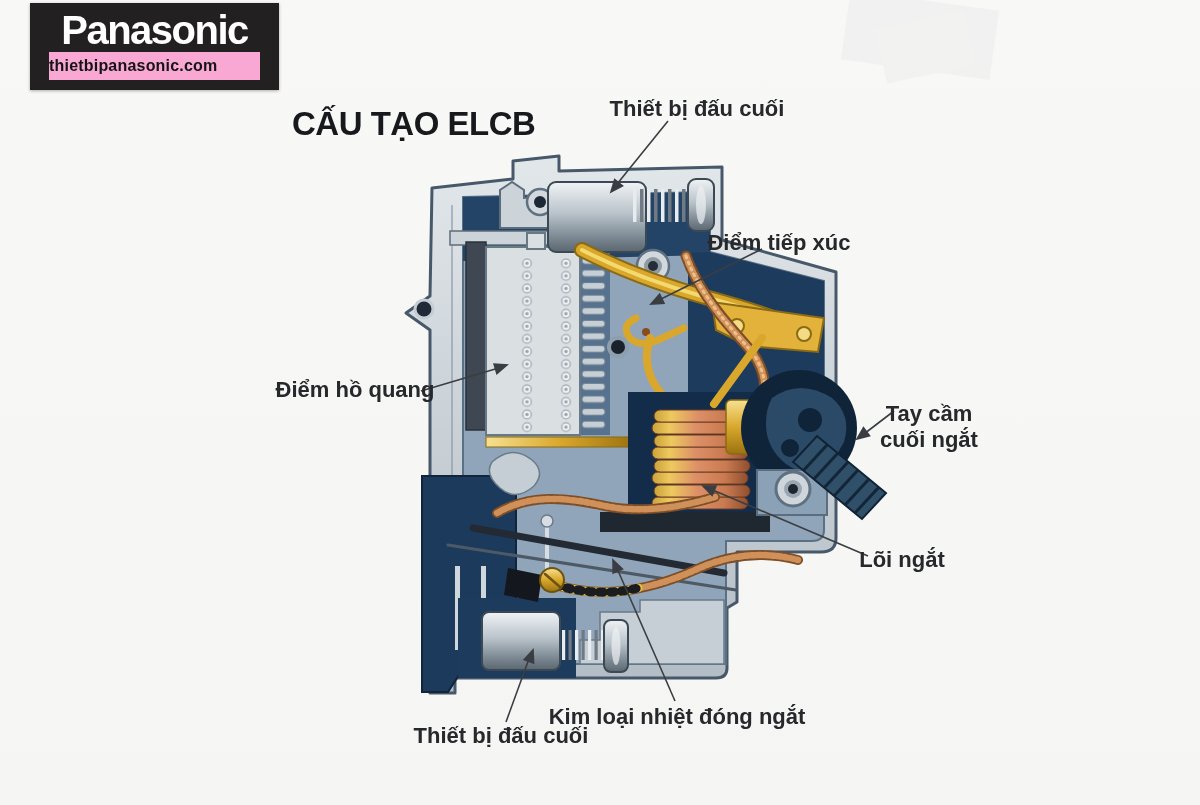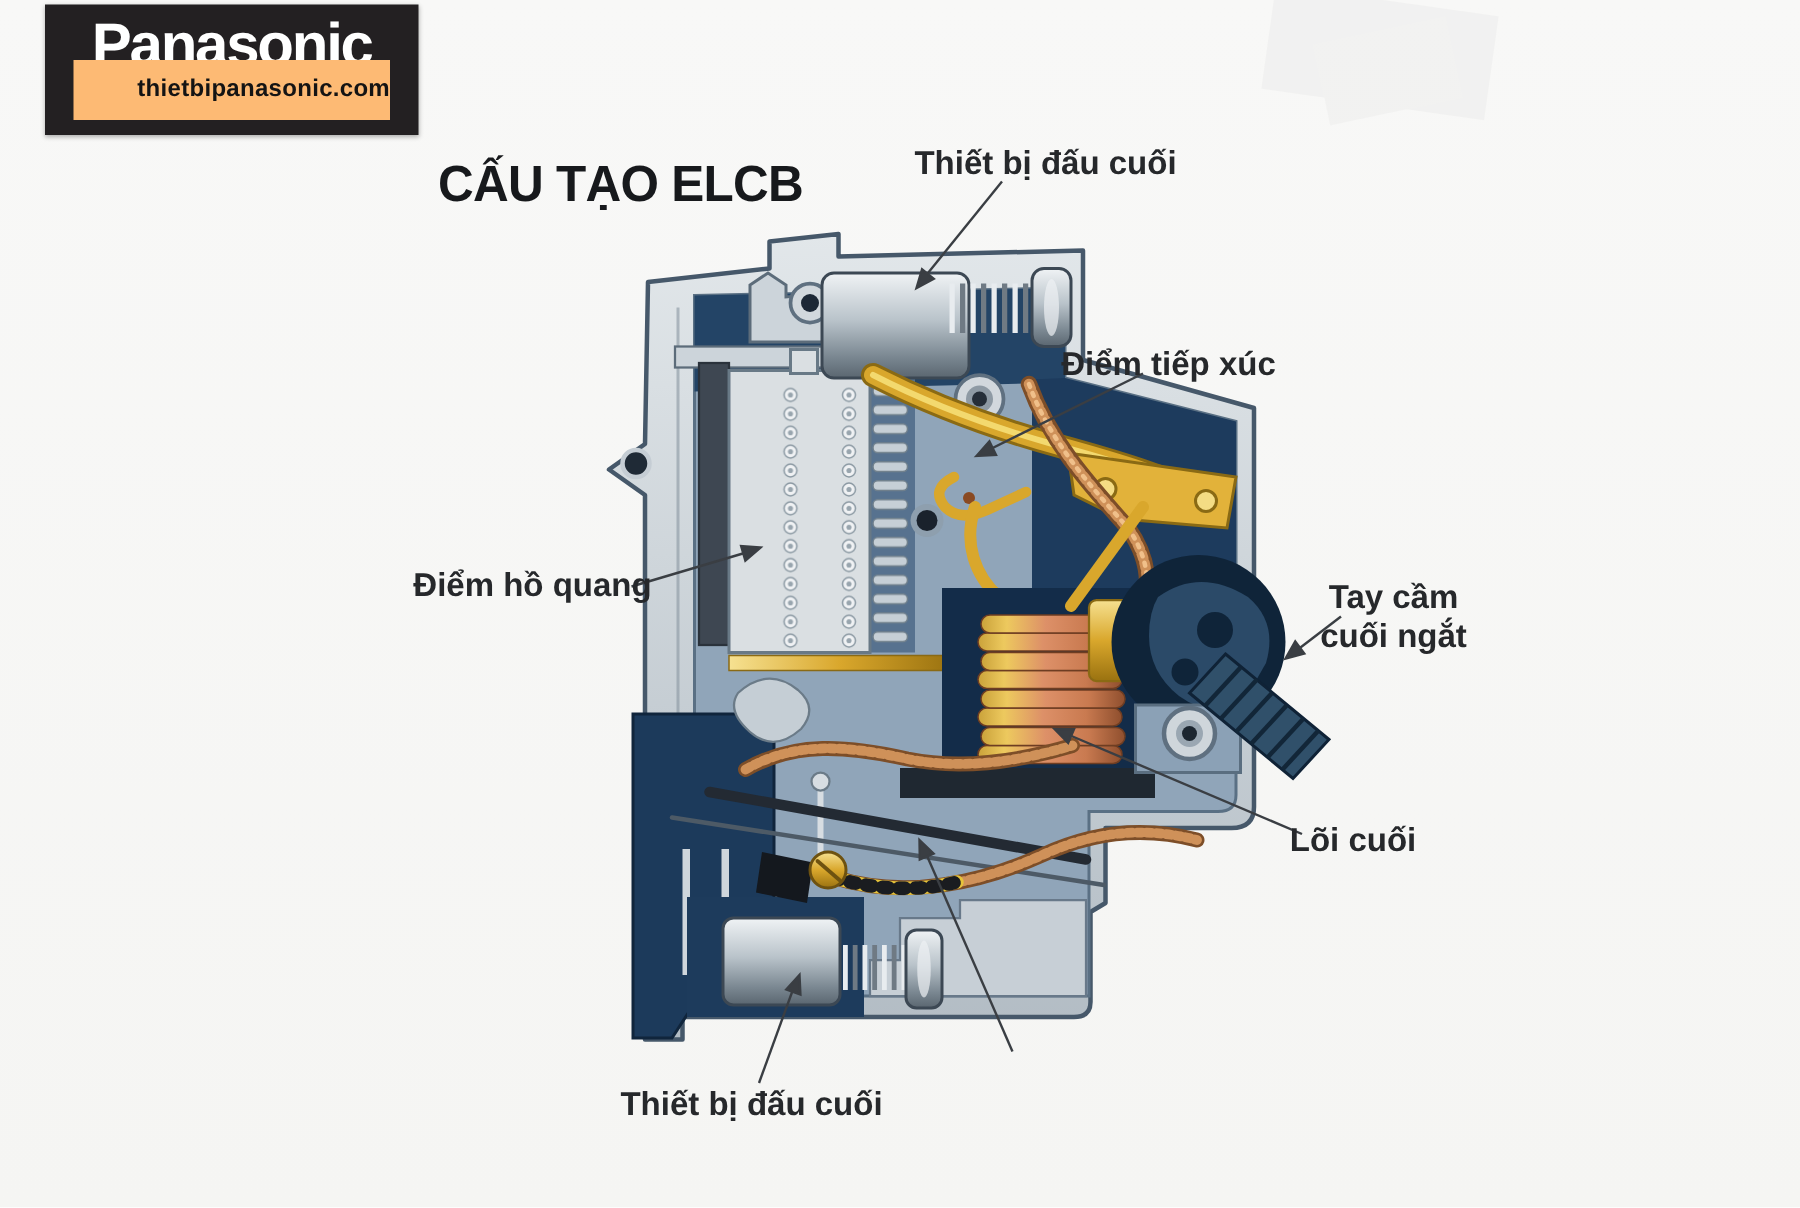--- a/index.html
+++ b/index.html
@@ -3,22 +3,22 @@
 <meta charset="utf-8">
 <style>
   html,body{margin:0;padding:0;background:#ffffff;}
   .page{position:relative;width:1200px;height:805px;overflow:hidden;
         background:linear-gradient(180deg,#f8f8f7 0%,#f5f5f3 100%);
         font-family:"Liberation Sans",sans-serif;}
   .logo{position:absolute;left:30px;top:3px;width:249px;height:87px;background:#232022;
         box-shadow:0 1px 3px rgba(0,0,0,.3);}
   .logo-brand{position:absolute;left:0;right:0;top:5px;text-align:center;color:#ffffff;
         font-size:40px;font-weight:bold;letter-spacing:-1.5px;}
-  .logo-bar{position:absolute;left:19px;right:19px;bottom:10px;height:40px;background:#fdba74;
-        display:flex;align-items:center;justify-content:flex-end;}
+  .logo-bar{position:absolute;left:19px;right:19px;bottom:10px;height:28px;background:#f9a8d4;
+        display:flex;align-items:center;justify-content:flex-start;}
   .logo-site{font-size:16px;font-weight:bold;color:#141414;letter-spacing:.2px;}
   .title{position:absolute;left:292px;top:104px;font-size:34px;font-weight:bold;color:#17191c;
         letter-spacing:-.5px;transform:scaleX(.97);transform-origin:left top;}
   .lbl{position:absolute;transform:translate(-50%,-50%);font-size:22px;font-weight:bold;
         color:#26282b;white-space:nowrap;text-align:center;line-height:1.18;}
   svg{position:absolute;left:0;top:0;}
 </style>
 </head>
 <body>
 
@@ -251,20 +251,21 @@
     <div class="logo-bar">
       <span class="logo-site">thietbipanasonic.com</span>
     </div>
   </div>
 
   <div class="title">CẤU TẠO ELCB</div>
 
   <div class="lbl" style="left:697px;top:109px">Thiết bị đấu cuối</div>
   <div class="lbl" style="left:779px;top:243px">Điểm tiếp xúc</div>
   <div class="lbl" style="left:355px;top:390px">Điểm hồ quang</div>
-  <div class="lbl" style="left:929px;top:411px">
+  <div class="lbl" style="left:929px;top:427px">
     <div>Tay cầm</div>
     <div>cuối ngắt</div>
   </div>
-  <div class="lbl" style="left:902px;top:560px">Lõi cuối</div>
+  <div class="lbl" style="left:902px;top:560px">Lõi ngắt</div>
+  <div class="lbl" style="left:677px;top:717px">Kim loại nhiệt đóng ngắt</div>
   <div class="lbl" style="left:501px;top:736px">Thiết bị đấu cuối</div>
 
 </div>
 
 </body></html>

